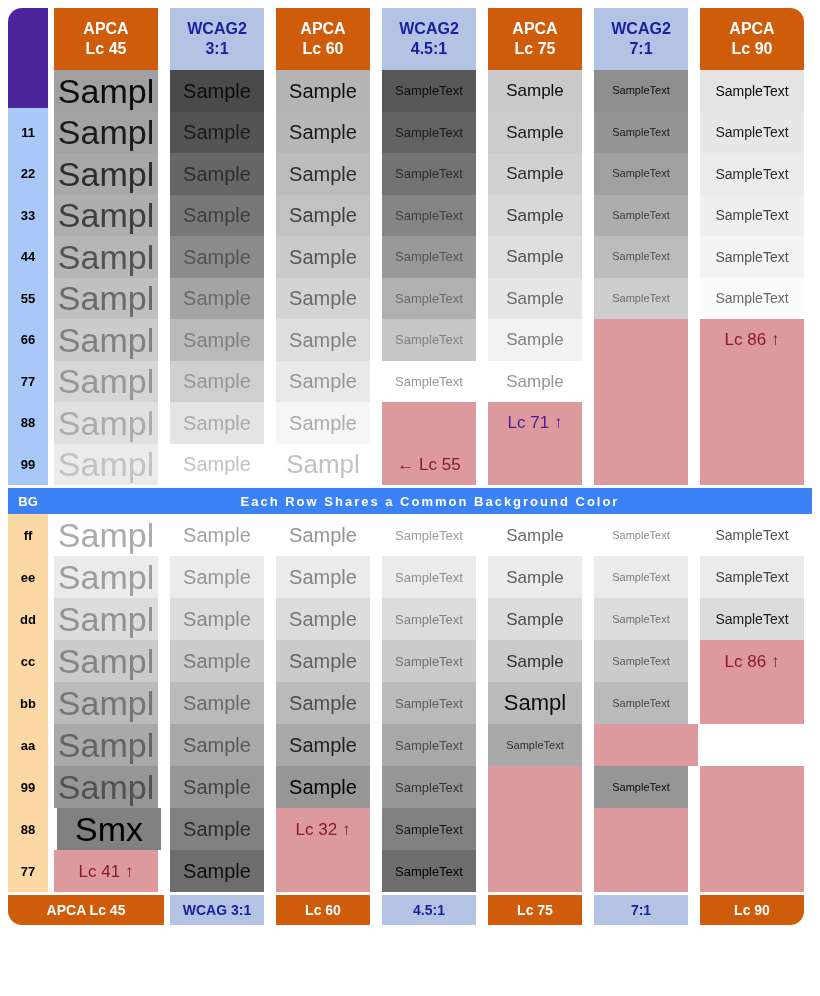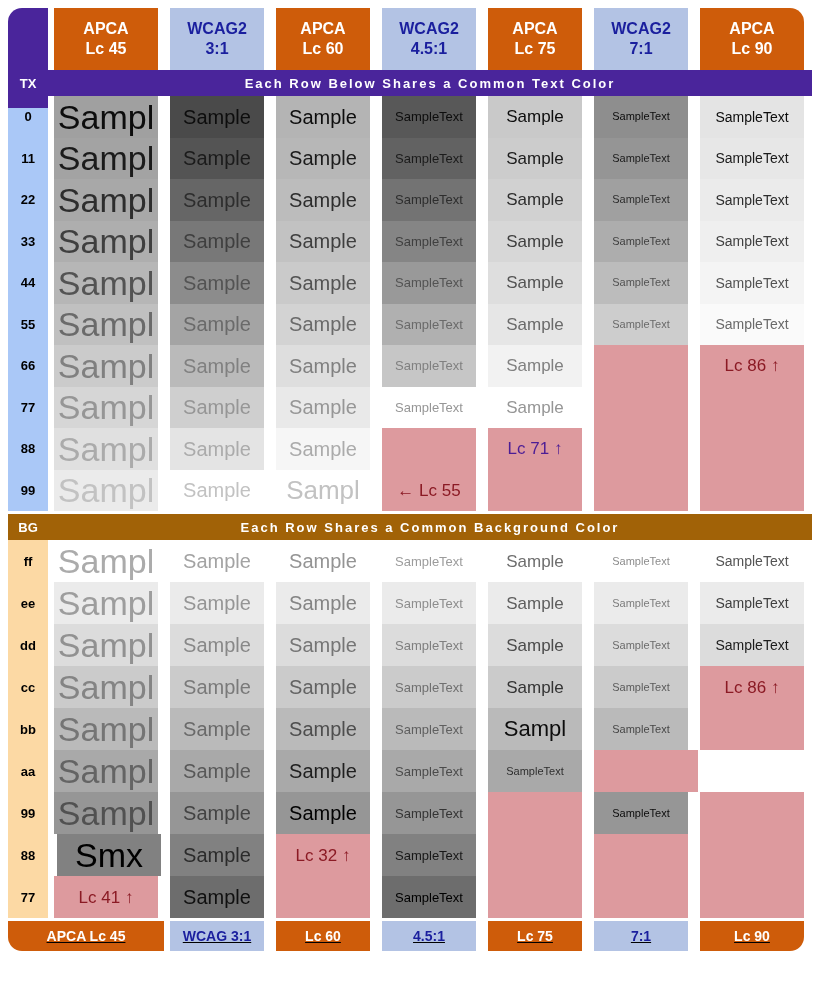--- a/index.html
+++ b/index.html
@@ -68,29 +68,29 @@
     width:40px;min-width:40px;margin-left:8px;
     display:flex;align-items:center;justify-content:center;
     color:#fff;font-weight:bold;font-size:13px;
   }
   .secbar .ttl{
     flex:1;margin-right:8px;
     display:flex;align-items:center;justify-content:center;
     color:#fff;font-weight:bold;font-size:13px;letter-spacing:2px;
   }
   .tx .tag,.tx .ttl{background:#4a259b;}
-  .bg .tag,.bg .ttl{background:#a16207;}
+  .bg .tag,.bg .ttl{background:#3b82f6;}
   .bg .tag{border-bottom-left-radius:0;}
 
   
   .tx-lbl{background:#aac8f7;}
   .bg-lbl{background:#fcd9a4;}
 
   
-  .footer{display:flex;width:820px;height:30px;margin-top:3px;text-decoration:underline;}
+  .footer{display:flex;width:820px;height:30px;margin-top:3px;}
   .fchip{
     height:30px;display:flex;align-items:center;justify-content:center;
     font-weight:bold;font-size:14px;box-sizing:border-box;
   }
   .fchip .in{width:calc(100% - 12px);height:100%;display:flex;align-items:center;justify-content:center;}
   .fapca .in{background:#ce5c0a;color:#fff;}
   .fwcag .in{background:#b3c3e4;color:#1a1f9e;text-align:right;}
   .fchip.ffirst{width:164px;}
   .fchip.ffirst .in{width:calc(100% - 8px);margin-left:8px;border-bottom-left-radius:14px;}
   .fchip.flast .in{border-bottom-right-radius:14px;}
@@ -148,24 +148,20 @@
         </div>
         <div class="hdrcell cw7 apca last">
           <div class="in">
             <span>APCA</span>
             <span>Lc 90</span>
           </div>
         </div>
       </div>
   </div>
 
-  <div class="secbar tx">
-    <div class="tag">TX</div>
-    <div class="ttl">Each Row Below Shares a Common Text Color</div>
-  </div>
 
   <div class="grid" id="tx-rows" style="position:static;">
       <div class="row" style="height: 41.5px;">
         <div class="lblcell tx-lbl">0</div>
         <div class="cell cw1">
           <div class="swatch" style="background: rgb(160, 160, 160);">
             <span style="font-size: 34px; line-height: 1; white-space: nowrap; color: rgb(13, 13, 13);">Sampl</span>
           </div>
         </div>
         <div class="cell cw2">

